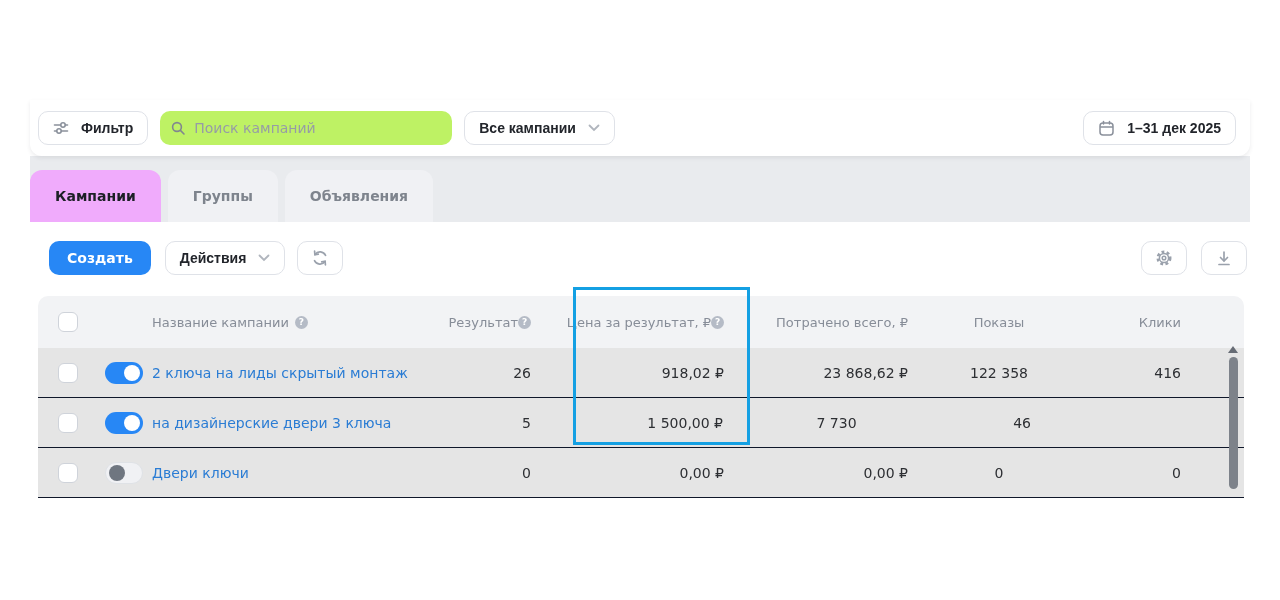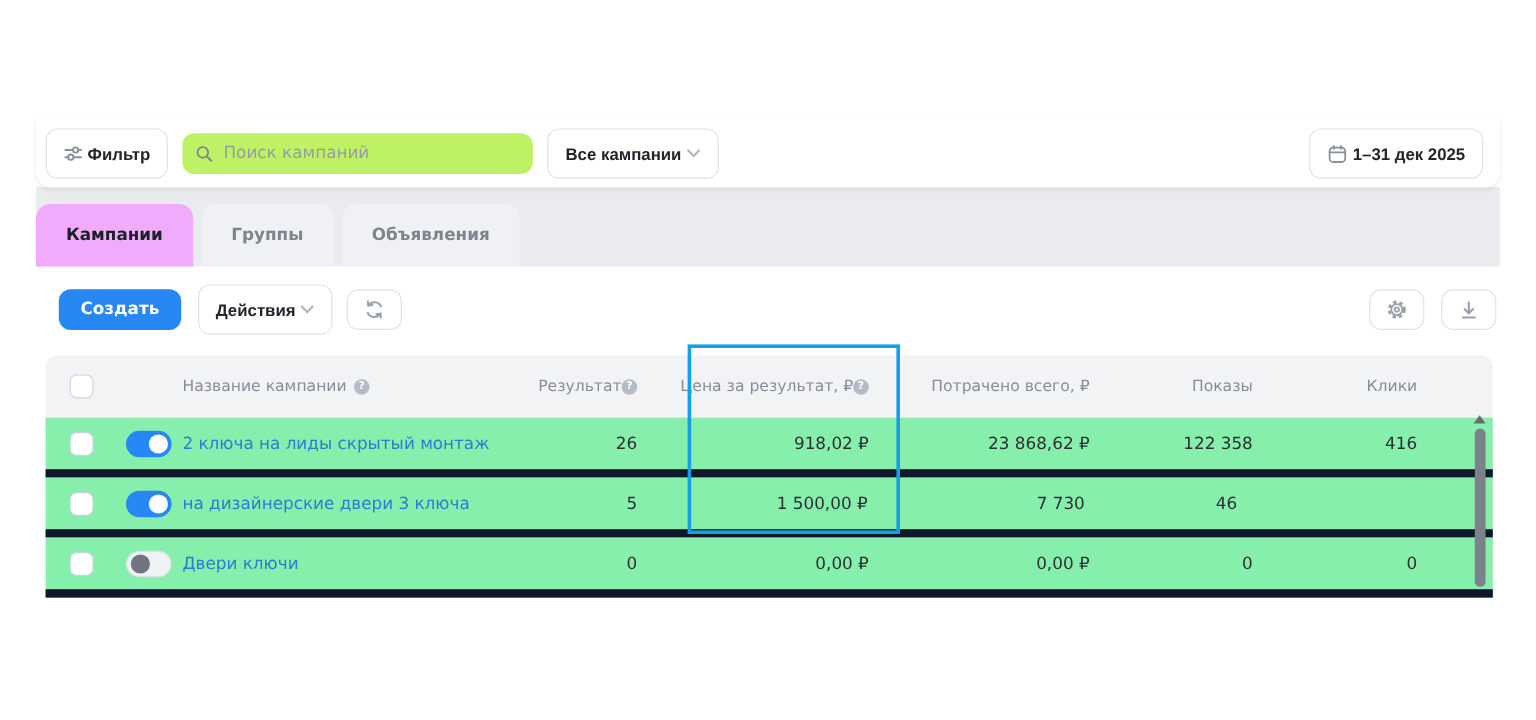--- a/index.html
+++ b/index.html
@@ -4,21 +4,21 @@
 <style>
   * { box-sizing: border-box; margin: 0; padding: 0; }
   html,body { width:1280px; height:600px; background:#ffffff;
     font-family:"DejaVu Sans","Liberation Sans",sans-serif; }
   .page { position:relative; width:1280px; height:600px; overflow:hidden; background:#fff; }
 
   
   .filter-bar { position:absolute; left:30px; top:100px; width:1220px; height:56px;
     background:#fff; border-radius:0 0 12px 12px; box-shadow:0 2px 4px rgba(40,46,60,.09);
     display:flex; align-items:center; padding:0 8px; z-index:3; }
-  .btn { display:flex; align-items:center; gap:4px; height:42px; background:#fff;
+  .btn { display:flex; align-items:center; gap:12px; height:34px; background:#fff;
     border:1px solid #dfe2e8; border-radius:10px; padding:0 14px; font-size:14px;
     font-weight:bold; color:#22252b; cursor:pointer; white-space:nowrap; }
   .search-box { display:flex; align-items:center; gap:8px; height:34px; width:292px;
     background:#bef264; border-radius:10px; padding:0 10px; margin-left:12px; }
   .search-box input { border:none; outline:none; background:transparent; font-size:14px;
     color:#33363c; width:100%; font-family:inherit; }
   .search-box input::placeholder { color:#969ca6; }
   .scope-btn { margin-left:12px; }
   .spacer { flex:1; }
   .date-btn { margin-right:6px; }
@@ -43,32 +43,32 @@
     background:#fff; border:1px solid #dfe2e8; border-radius:10px; cursor:pointer; color:#9aa1ac; }
   .refresh-btn { margin-left:12px; }
   .dl-btn { margin-left:14px; margin-right:6px; }
 
   
   .table { position:absolute; left:38px; top:296px; width:1206px; }
   .tr { display:grid; grid-template-columns:60px 50px 1fr 115px 205px 185px 140px 150px;
     align-items:center; }
   .thead { height:52px; background:#f2f3f5; border-radius:10px 10px 0 0;
     color:#878d98; font-size:13px; }
-  .row { height:50px; background:#86efac; border-bottom:7px solid #0f172a; font-size:14px;
+  .row { height:50px; background:#e5e5e5; border-bottom:1px solid #0f172a; font-size:14px;
     color:#2d2f33; }
   .c-check { display:flex; justify-content:center; }
   .checkbox { width:20px; height:20px; border:1.5px solid #cfd3da; border-radius:6px;
     background:#fff; cursor:pointer; }
   .c-name { display:flex; align-items:center; gap:6px; padding-left:4px; }
   .link { color:#2a7cd4; cursor:pointer; }
   .num { text-align:right; }
   .c-result  { padding-right:33px; }
   .c-cost    { padding-right:45px; }
   .c-spent   { padding-right:46px; }
-  .c-impr    { padding-right:50px; }
+  .c-impr    { padding-right:50px;text-align:center; }
   .c-clicks  { padding-right:63px; }
   .h-flex { display:inline-flex; align-items:center; gap:0; justify-content:flex-end; width:100%; }
   .qicon { width:13px; height:13px; border-radius:50%; background:#b5bbc6; color:#fff;
     font-size:9px; font-weight:bold; display:inline-flex; align-items:center;
     justify-content:center; flex:none; }
 
   
   .switch { width:38px; height:22px; border-radius:11px; position:relative; cursor:pointer;
     margin-left:7px; }
   .switch[data-state="on"] { background:#2787f5; }

